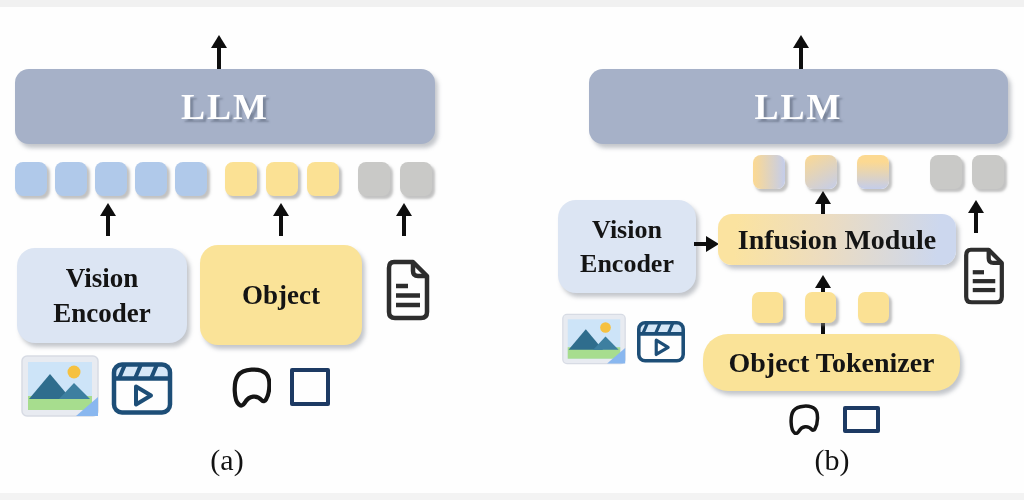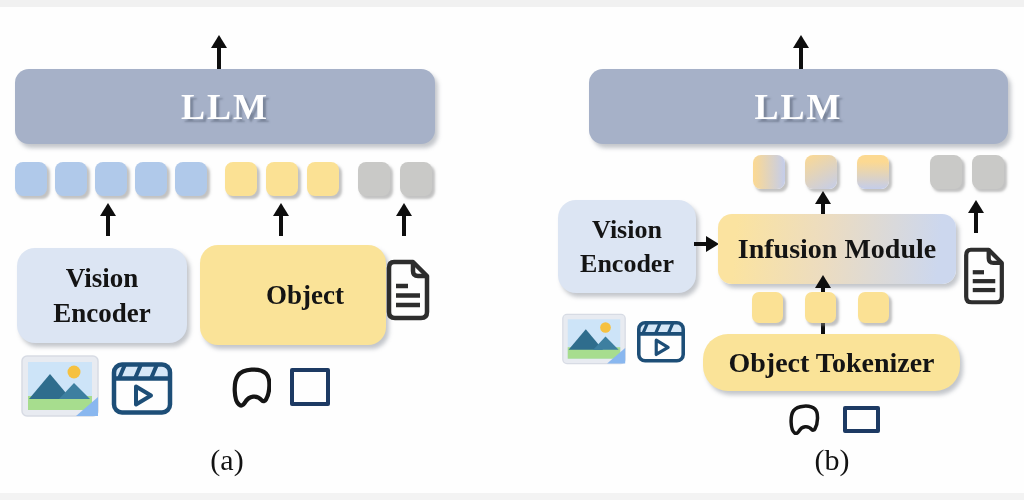--- a/index.html
+++ b/index.html
@@ -11,21 +11,21 @@
   .box{
     position:absolute; display:flex; flex-direction:column; align-items:center; justify-content:center;
     text-align:center; font-weight:bold; color:#141414;
     box-shadow:3px 4px 4px rgba(125,130,142,.45);
   }
   .llm{
     background:var(--llm_box); color:#fff; font-size:36px; letter-spacing:2px;
     border-radius:14px; text-shadow:3px 3px 2px rgba(88,98,118,.55);
   }
   .venc{ background:var(--vision_box); border-radius:18px; font-size:27px; line-height:1.28; }
-  .otok{ background:var(--object_box); border-radius:18px; font-size:27px; line-height:1.28;padding-left:24px; }
+  .otok{ background:var(--object_box); border-radius:18px; font-size:27px; line-height:1.28; }
   .otok-wide{ background:var(--object_box); border-radius:25px; font-size:28px; }
   .infusion{
     background:linear-gradient(95deg, var(--infusion_from) 8%, #ecdcc0 45%, var(--infusion_to) 92%);
     border-radius:14px; font-size:28px;
   }
   .token-group{ position:absolute; display:flex; }
   .token{ width:32px; height:34px; border-radius:8px; box-shadow:2.5px 3px 2.5px rgba(135,135,135,.5); }
   .token.vision{ background:var(--vision_token); }
   .token.object{ background:var(--object_token); }
   .token.text{ background:var(--text_token); }
@@ -163,21 +163,21 @@
   <div class="box venc" style="left:558px; top:193px; width:138px; height:93px; font-size:26px;">
     <div>Vision</div>
     <div>Encoder</div>
   </div>
 
   <div class="arrow-right" style="left:694px; top:229px; width:25px;">
       <div class="shaft"></div>
       <div class="head"></div>
     </div>
 
-  <div class="box infusion" style="left:718px; top:207px; width:238px; height:70px;">
+  <div class="box infusion" style="left:718px; top:207px; width:238px; height:51px;">
     <span>Infusion Module</span>
   </div>
 
   <div class="arrow-up z1" style="left:815px; top:268px; height:60px;">
       <div class="head"></div>
       <div class="shaft"></div>
     </div>
 
   <div class="token-group sm z2" style="left:752px; top:285px; gap:22px;">
       <div class="token object"></div>

